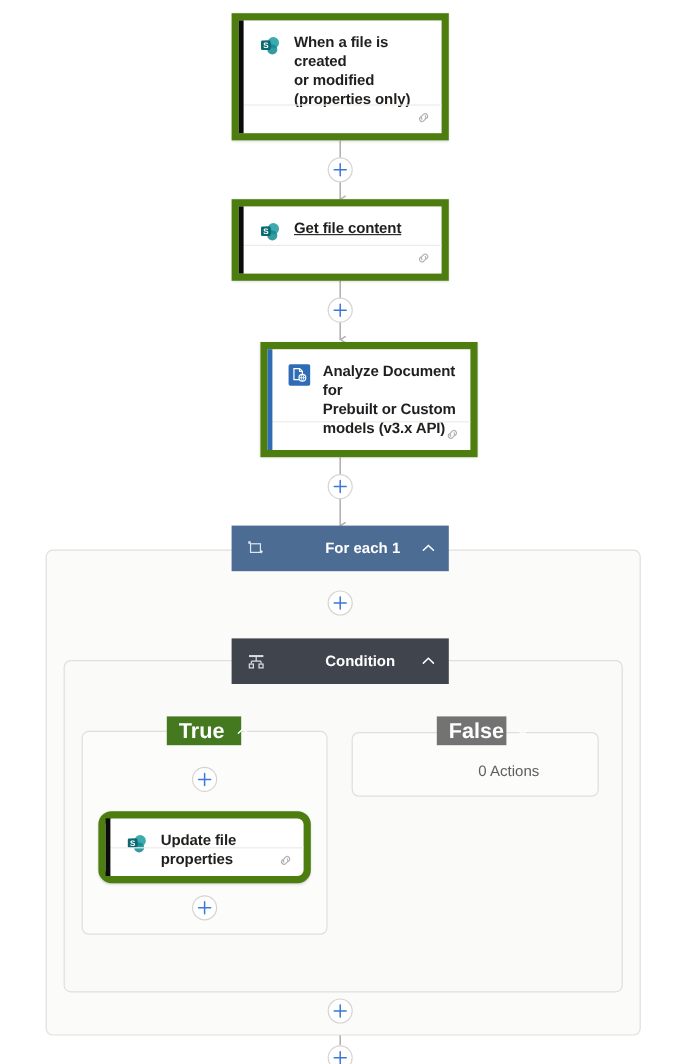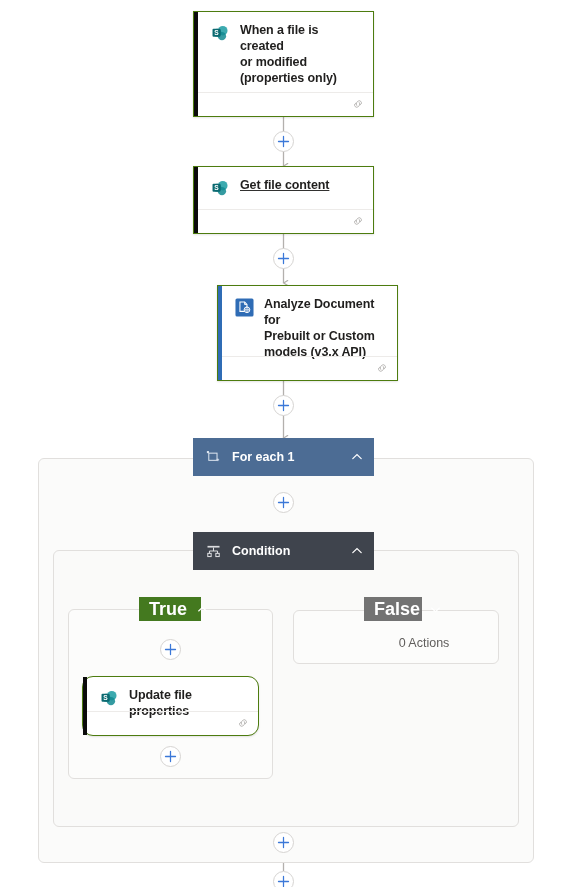--- a/index.html
+++ b/index.html
@@ -24,21 +24,21 @@
     box-sizing:border-box;
   }
   .scope.inner{background:#fafaf9;}
   .scope.branch{background:#fcfcfb;}
 
   
   .card{
     position:absolute;
     box-sizing:border-box;
     background:#ffffff;
-    border:1px solid #4d7c0f;
+    border:6px solid #4d7c0f;
     box-shadow:0 1px 2px rgba(0,0,0,.10), 0 0 1px rgba(0,0,0,.06);
     display:flex;
     flex-direction:column;
   }
   .card .accent{
     position:absolute;left:0;top:0;bottom:0;width:4px;
   }
   .card .card-body{
     display:flex;align-items:flex-start;
     padding:10px 10px 10px 16px;
@@ -74,21 +74,21 @@
   .scope-head{
     position:absolute;
     box-sizing:border-box;
     display:flex;align-items:center;
     padding:0 10px 0 12px;
     color:#ffffff;
     font-size:12.5px;
     font-weight:700;
   }
   .scope-head .sh-icon{flex:0 0 auto;width:16px;height:16px;margin-right:11px;display:flex;align-items:center;justify-content:center;}
-  .scope-head .sh-title{flex:1 1 auto;}
+  .scope-head .sh-title{flex:1 1 auto;margin-left:39px;}
   .scope-head .sh-chev{flex:0 0 auto;width:14px;height:14px;display:flex;align-items:center;justify-content:center;}
 
   
   .pill{
     position:absolute;
     box-sizing:border-box;
     display:flex;align-items:center;
     padding:0 8px 0 10px;
     color:#ffffff;
     font-size:18px;

